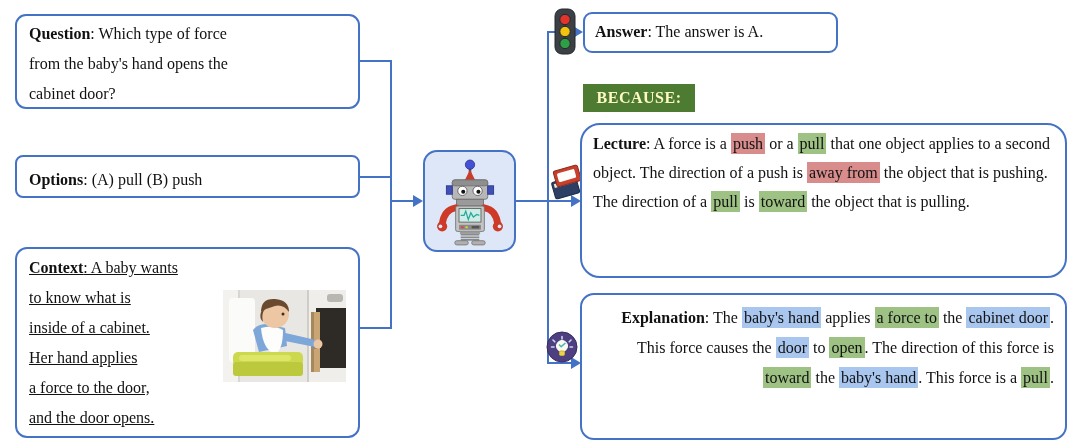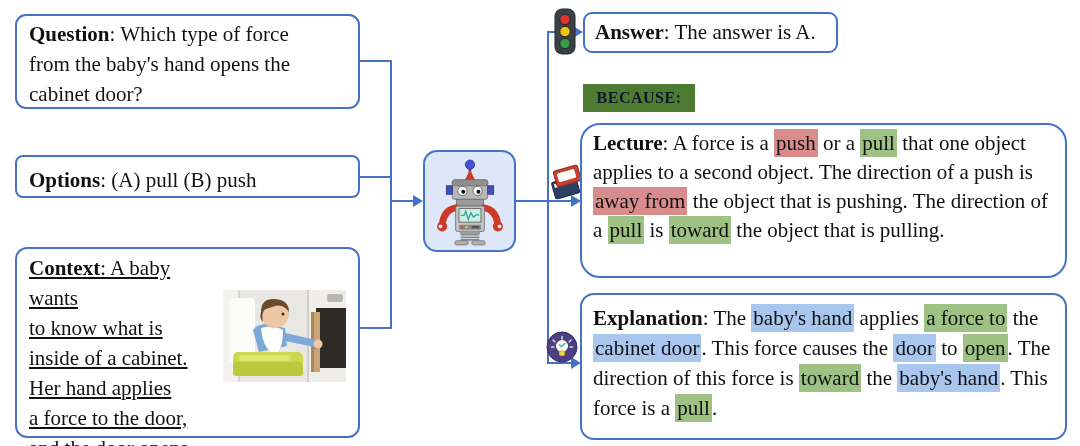--- a/index.html
+++ b/index.html
@@ -10,35 +10,35 @@
     --because-green:#4d7b32;
   }
   *{margin:0;padding:0;box-sizing:border-box;}
   html,body{background:#fff;}
   #canvas{
     position:relative;width:1080px;height:446px;background:#ffffff;overflow:hidden;
     font-family:"Liberation Serif", serif;color:#111;
   }
   .box{
     position:absolute;background:#fff;border:2px solid var(--blue);
-    font-size:21px;line-height:30px;
+    font-size:16px;line-height:30px;
   }
   .bold-label{font-weight:bold;}
   .pre{white-space:pre-line;}
   #question-box{left:15px;top:14px;width:345px;height:95px;border-radius:11px;padding:3px 12px;}
   #options-box{left:15px;top:155px;width:345px;height:43px;border-radius:8px;padding:8px 12px;}
   #context-box{left:15px;top:247px;width:345px;height:191px;border-radius:12px;padding:4px 12px;text-decoration:underline;}
   #answer-box{left:583px;top:12px;width:255px;height:41px;border-radius:9px;padding:3px 10px;}
   #because-label{
     position:absolute;left:583px;top:84px;width:112px;height:28px;
-    background:var(--because-green);color:#0f172a;text-align:center;
+    background:var(--because-green);color:#fef9c3;text-align:center;
     font-weight:bold;font-size:16px;line-height:28px;letter-spacing:.5px;
   }
   #lecture-box{left:580px;top:123px;width:487px;height:155px;border-radius:20px;padding:4px 11px;line-height:29px;}
-  #explanation-box{left:580px;top:293px;width:487px;height:147px;border-radius:14px;padding:8px 11px;}
+  #explanation-box{left:580px;top:293px;width:487px;height:147px;border-radius:14px;padding:8px 11px;text-align:right;}
   .hl{padding:2px 2px;}
   .hl-red{background:var(--hl-red);}
   .hl-green{background:var(--hl-green);}
   .hl-blue{background:var(--hl-blue);}
   .line{position:absolute;background:var(--blue);}
   .h-line{height:2px;}
   .v-line{width:2px;}
   .arrow-right{
     position:absolute;width:0;height:0;
     border-top:6px solid transparent;border-bottom:6px solid transparent;

